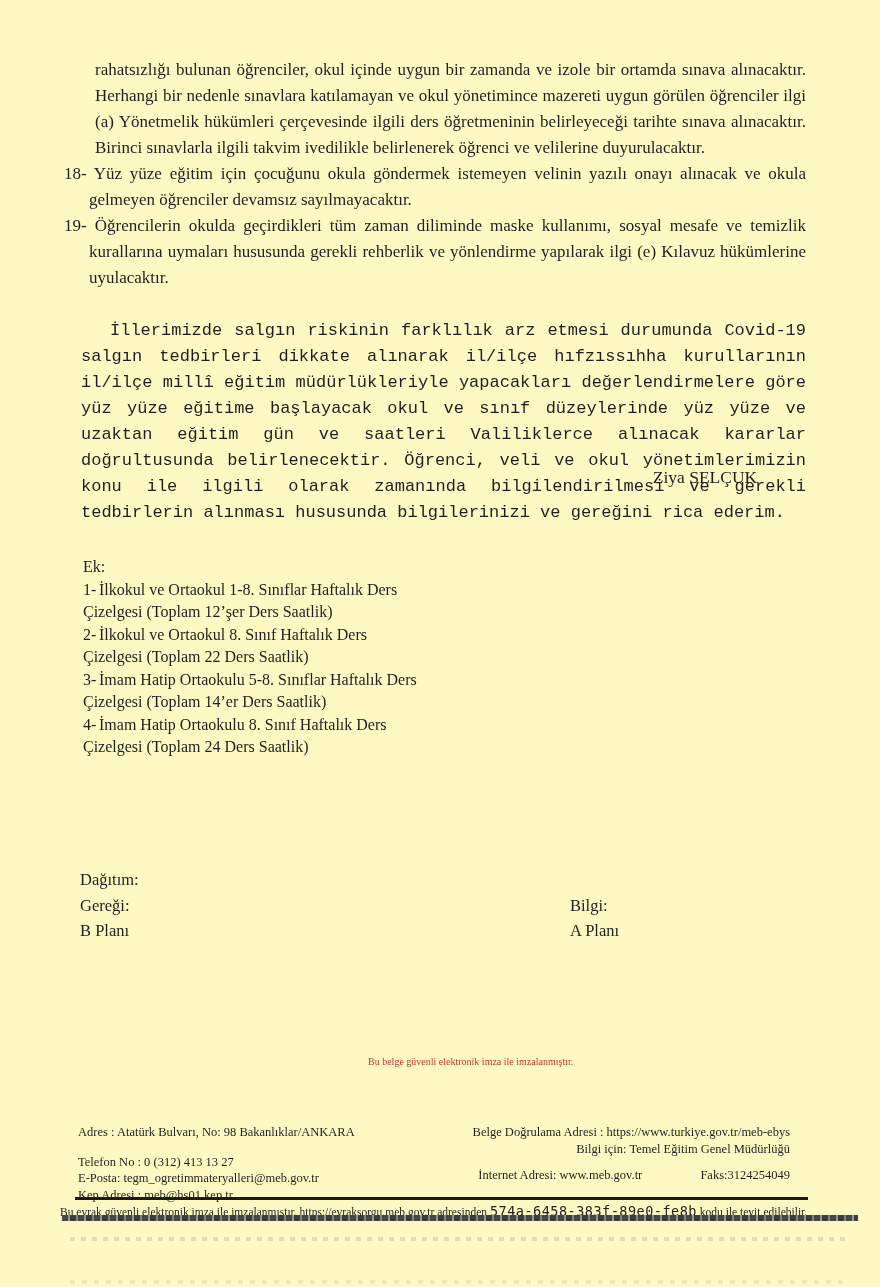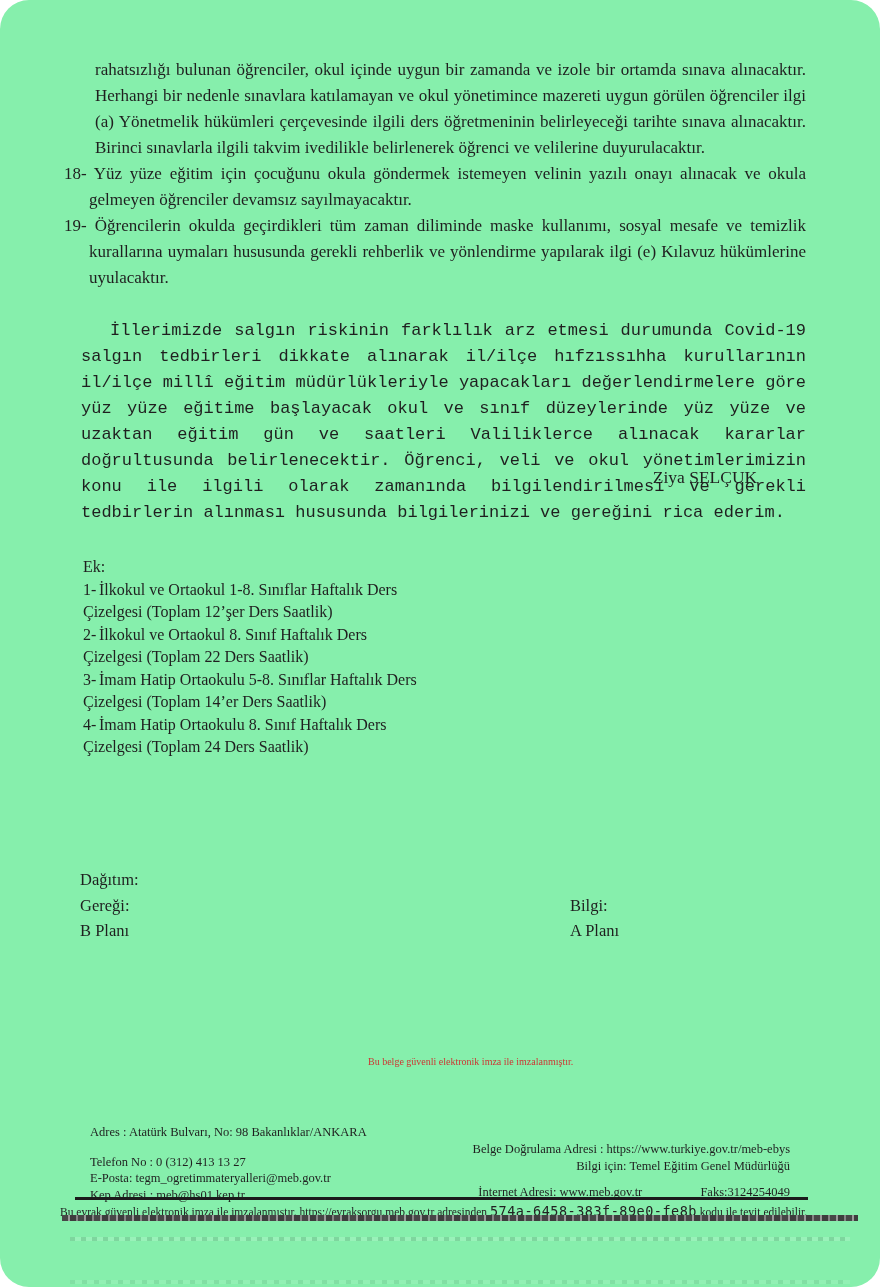--- a/index.html
+++ b/index.html
@@ -1,18 +1,18 @@
 <!DOCTYPE html>
 <html lang="tr"><head>
 <meta charset="utf-8">
 <style>
   html,body { margin:0; padding:0; background:#ffffff; }
   .page {
-    position:relative; width:880px; height:1287px; background:#86efac;
-    font-family:"Liberation Serif", serif; color:#1f1f1f; overflow:hidden;border-radius:29px;
+    position:relative; width:880px; height:1287px; background:#fef9c3;
+    font-family:"Liberation Serif", serif; color:#1f1f1f; overflow:hidden;
   }
 
   
   .main-text { position:absolute; top:57px; left:0; right:0; font-size:17px; line-height:26px; }
   .p-cont   { margin:0 74px 0 95px; text-align:justify; }
   .num-item { margin:0 74px 0 64px; padding-left:25px; text-indent:-25px; text-align:justify; }
   .p-close  { margin:27px 74px 0 81px; text-indent:29px; text-align:justify;font-family:Liberation Mono, monospace; }
 
   
   .signature { position:absolute; top:464px; left:615px; width:180px; text-align:center;
@@ -26,24 +26,24 @@
   .ek-item .l2 { white-space:nowrap; }
 
   
   .distribution { position:absolute; top:867px; left:80px; width:660px;
                   font-size:16.5px; line-height:25.5px; }
   .dist-row { position:relative; }
   .dist-right { position:absolute; left:490px; top:0; }
 
   
   .esign-red { position:absolute; top:1056px; left:368px; font-size:10px; }
-  .footer-left { position:absolute; top:1124px; left:90px; font-size:12.5px; line-height:16.5px; }
+  .footer-left { position:absolute; top:1124px; left:78px; font-size:12.5px; line-height:16.5px; }
   .footer-left .addr { margin-bottom:13px; }
   .footer-right { position:absolute; top:1124px; right:90px; text-align:right;
-                  font-size:12.5px; line-height:16.5px;margin-top:17px; }
+                  font-size:12.5px; line-height:16.5px; }
   .footer-right .net-row { margin-top:10px; }
   .footer-right .fax { margin-left:55px; }
   .footer-rule { position:absolute; top:1197px; left:75px; width:733px; height:3px; background:#1b1b1b; }
   .verify-line { position:absolute; top:1203px; left:60px; width:763px; text-align:left;
                  font-size:11.5px; color:#222; white-space:nowrap; }
   .verify-line .code { font-family:"DejaVu Sans Mono", monospace; font-size:13.5px; letter-spacing:.5px; }
 
   
   .noise-bar   { position:absolute; top:1215px; left:62px; width:796px; height:6px;
                  background:repeating-linear-gradient(90deg,#474747 0 6px,#9a9a9a 6px 8px,#3d3d3d 8px 14px,#848484 14px 16px); }

